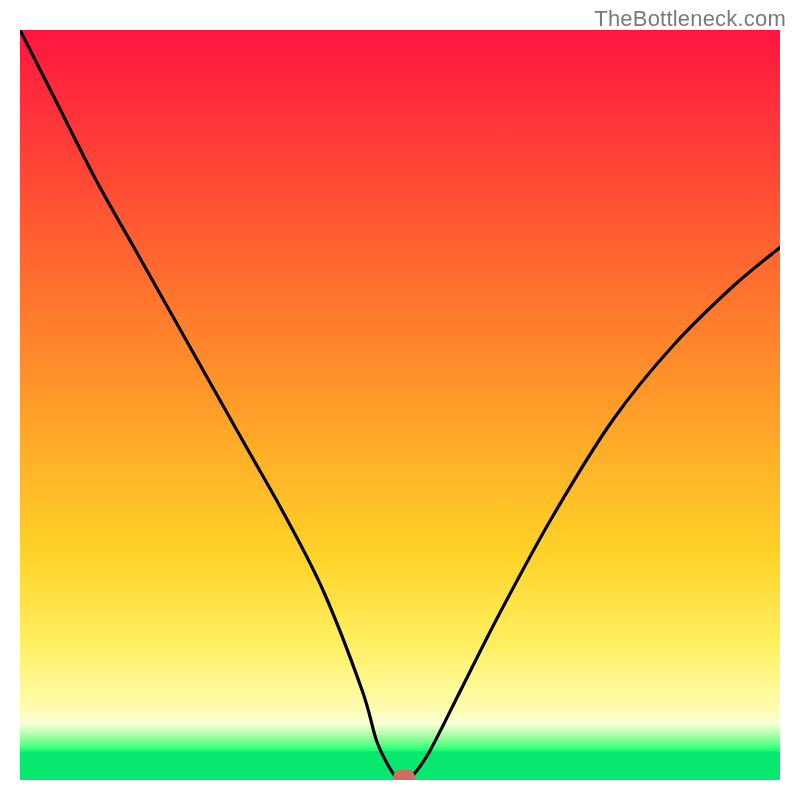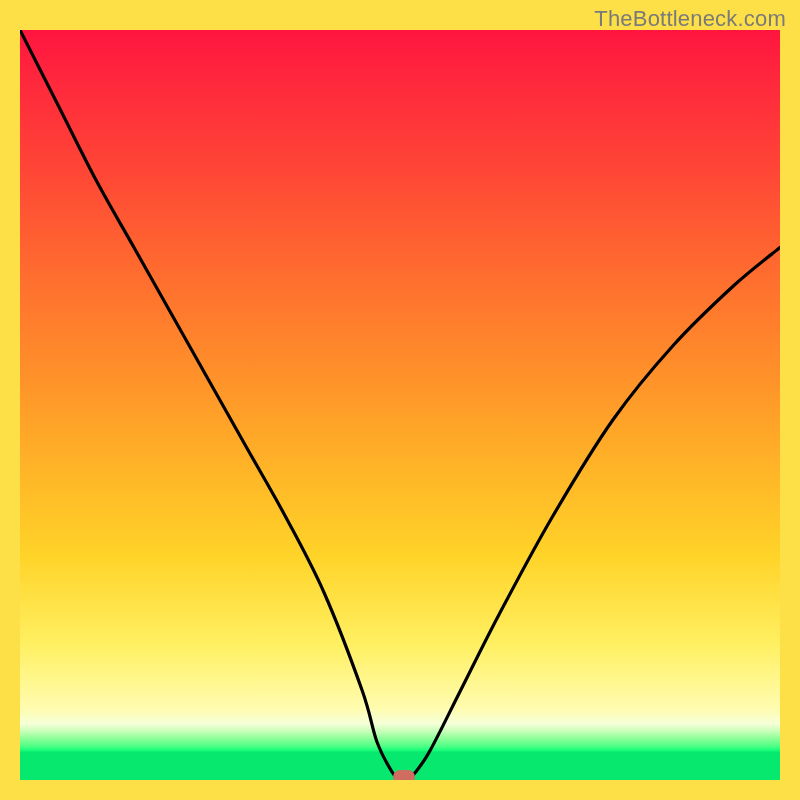--- a/index.html
+++ b/index.html
@@ -8,21 +8,21 @@
     width: 800px;
     height: 800px;
     background: #000;
     font-family: Arial, Helvetica, sans-serif;
     overflow: hidden;
   }
   .frame {
     position: relative;
     width: 800px;
     height: 800px;
-    background: #fde047;
+    background: #ffffff;
   }
   .watermark {
     position: absolute;
     top: 6px;
     right: 14px;
     color: #7a7a7a;
     font-size: 22px;
     font-weight: 500;
     letter-spacing: 0.2px;
     z-index: 10;

